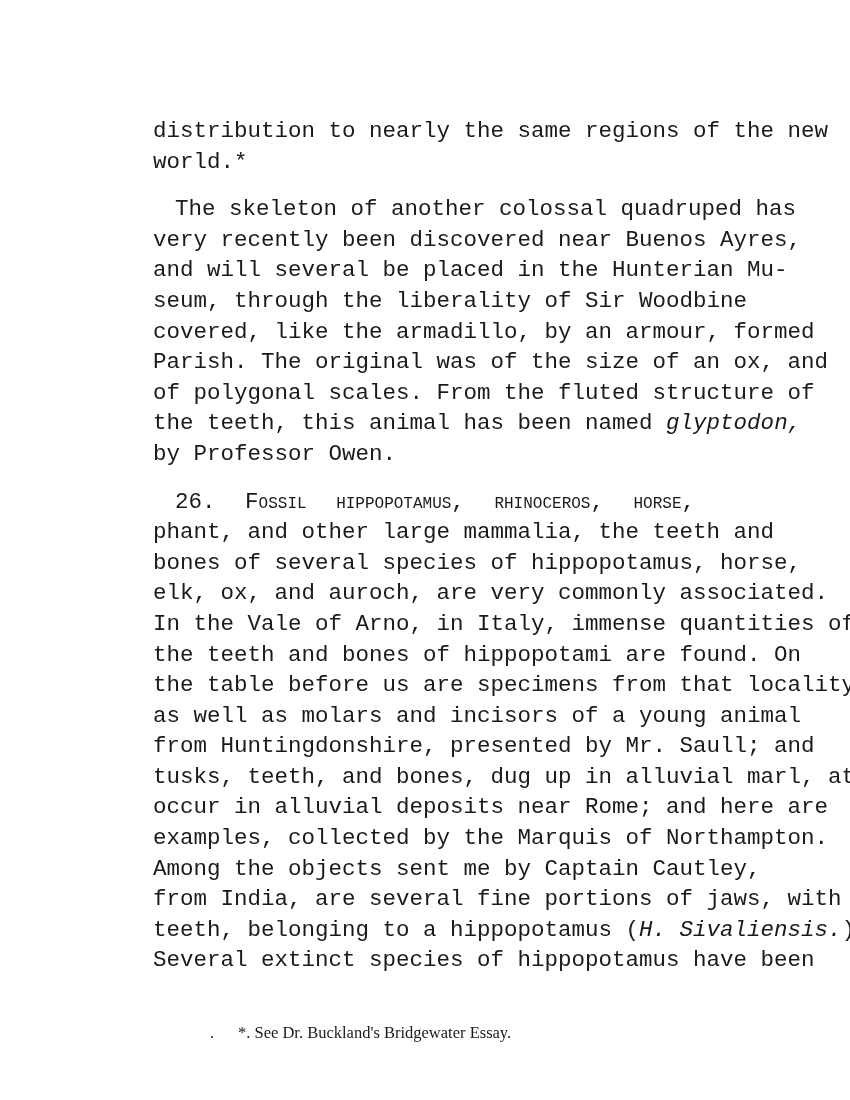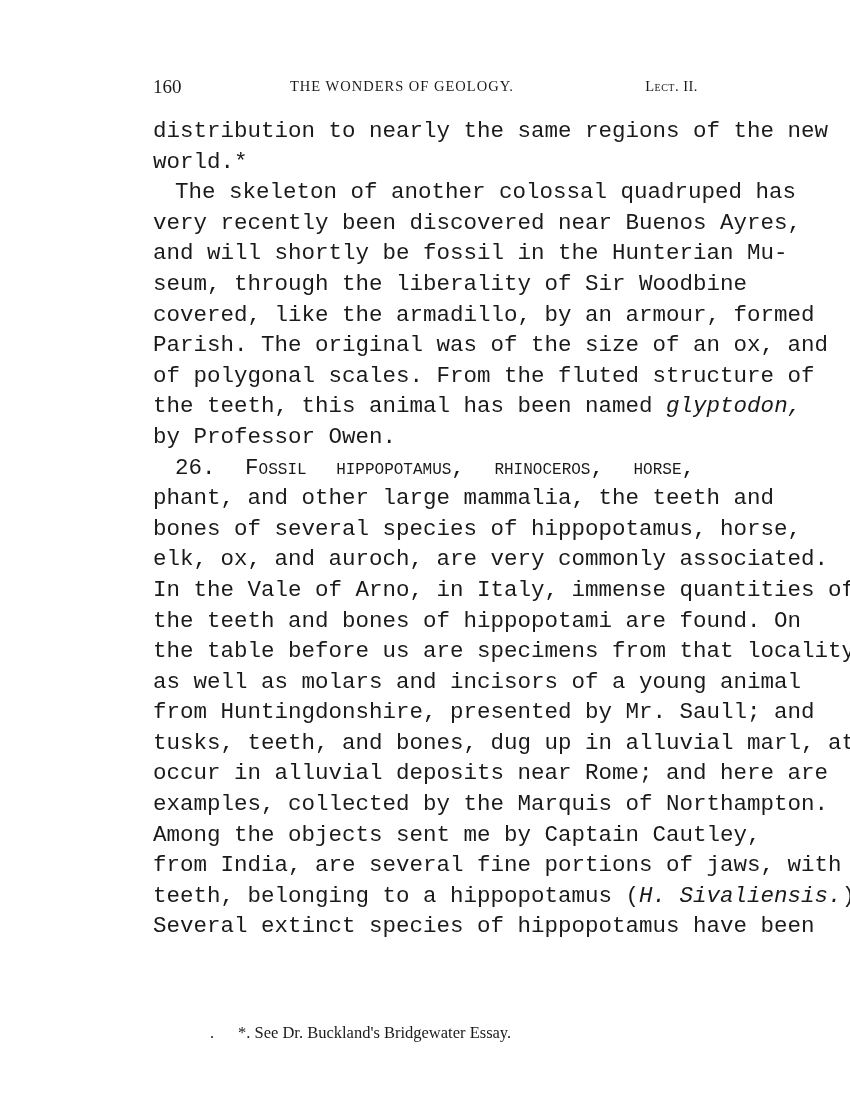--- a/index.html
+++ b/index.html
@@ -11,44 +11,39 @@
   .header .num { position: absolute; left: 0; top: 0; font-size: 19px; }
   .header .title { position: absolute; left: 137px; top: 2px; font-size: 14.5px;
                    letter-spacing: 1px; }
   .header .lect { position: absolute; right: 0; top: 2px; font-size: 14.5px;
                   font-variant: small-caps; letter-spacing: 0.5px; }
   .body-text { position: absolute; top: 116px; left: 153px; width: 542px;
                font-size: 22.5px; line-height: 30.6px; font-family: Liberation Mono, monospace; }
   .line { display: block; white-space: nowrap; text-align: justify;
           text-align-last: justify; height: 30.6px; }
   .line.last { text-align-last: left; }
-  .indent { padding-left: 22px; }
+  .indent { padding-left: 22px; margin-top: 17px; }
   .sc { font-variant: small-caps; }
   em { font-style: italic; }
   .footnote { position: absolute; top: 1023px; left: 238px; font-size: 16.5px;
               white-space: nowrap; }
   .footnote .dot { position: absolute; left: -28px; top: 0; }
 </style>
 </head>
 <body>
 
 <div class="page">
-  <div class="header">
-    <span class="num">160</span>
-    <span class="title">THE WONDERS OF GEOLOGY.</span>
-    <span class="lect">Lect. II.</span>
-  </div>
 
   <div class="body-text">
     <div id="para1">
         <span class="line">distribution to nearly the same regions of the new</span>
         <span class="line last">world.*</span>
         <span class="line indent">The skeleton of another colossal quadruped has</span>
         <span class="line">very recently been discovered near Buenos Ayres,</span>
-        <span class="line">and will shortly be fossil in the Hunterian Mu-</span>
+        <span class="line">and will several be placed in the Hunterian Mu-</span>
         <span class="line">seum, through the liberality of Sir Woodbine</span>
         <span class="line">covered, like the armadillo, by an armour, formed</span>
         <span class="line">Parish. The original was of the size of an ox, and</span>
         <span class="line">of polygonal scales. From the fluted structure of</span>
       </div>
     <span class="line"><span>the teeth, this animal has been named</span> <em>glyptodon,</em></span>
     <span class="line last">by Professor Owen.</span>
     <span class="line indent"><span>26.</span> <span class="sc">Fossil hippopotamus, rhinoceros, horse,</span></span>
     <div id="para2">
         <span class="line">phant, and other large mammalia, the teeth and</span>

